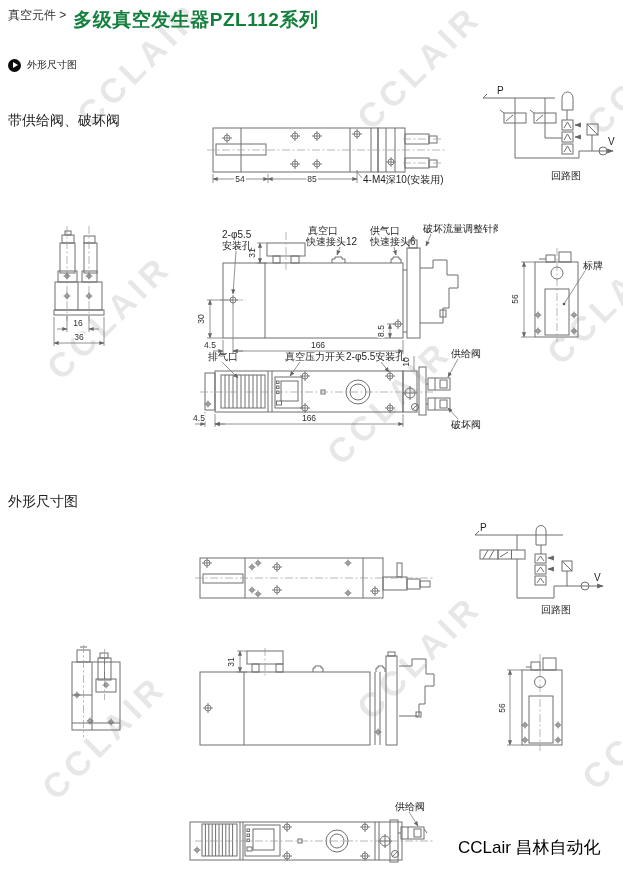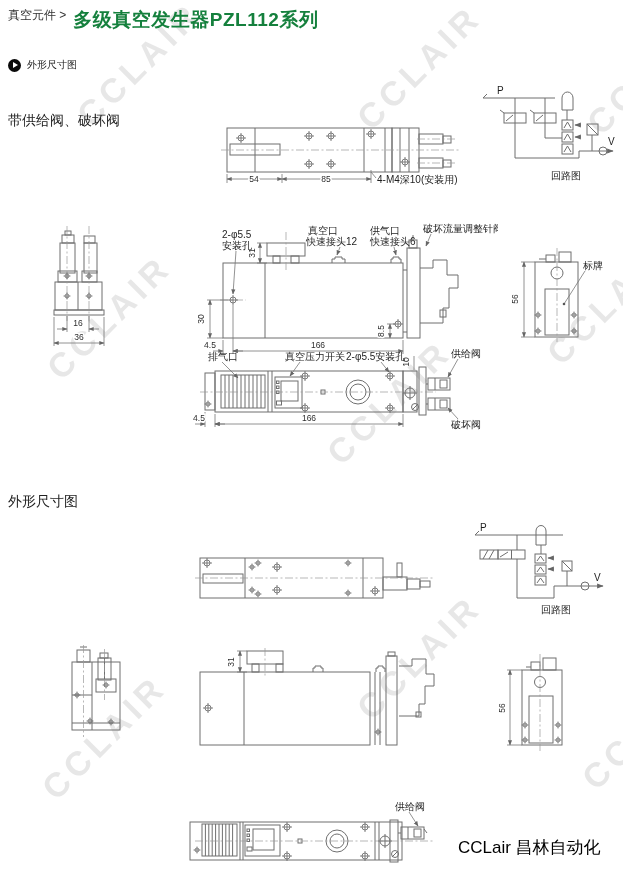--- a/index.html
+++ b/index.html
@@ -67,21 +67,21 @@
   <div class="sechead">
     <span class="bullet">
         <span class="tri"></span>
       </span>
     <span class="seclabel">外形尺寸图</span>
   </div>
 
   <div class="variant" style="left:8px;top:112px">带供给阀、破坏阀</div>
   <div class="variant" style="left:8px;top:493px">外形尺寸图</div>
 
-  <div class="draw" style="left:219px;top:112px">
+  <div class="draw" style="left:205px;top:112px">
     <svg width="265" height="80" viewBox="0 0 265 80">
       <g stroke="#6f6f6f" fill="none" stroke-width="1">
         <rect x="8" y="16" width="165" height="44"></rect>
         <line x1="36" y1="16" x2="36" y2="60"></line>
         <rect x="11" y="32" width="50" height="11"></rect>
         <line x1="145" y1="16" x2="145" y2="60"></line>
         <line x1="166" y1="16" x2="166" y2="60"></line>
         <rect x="173" y="16" width="27" height="44"></rect>
         <line x1="181" y1="16" x2="181" y2="60"></line>
         <line x1="190" y1="16" x2="190" y2="60"></line>

